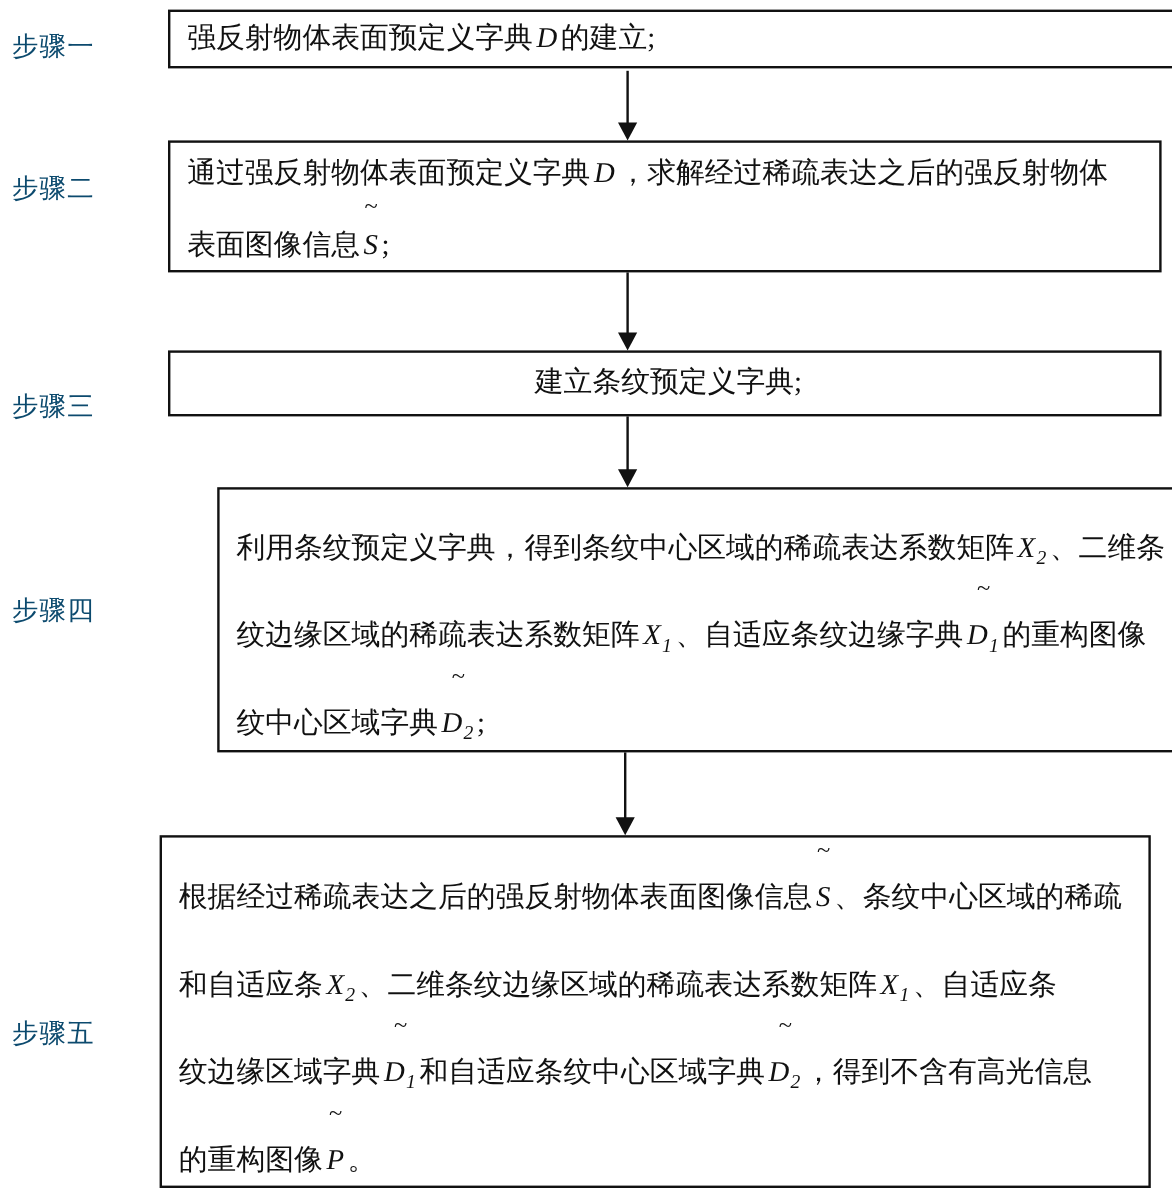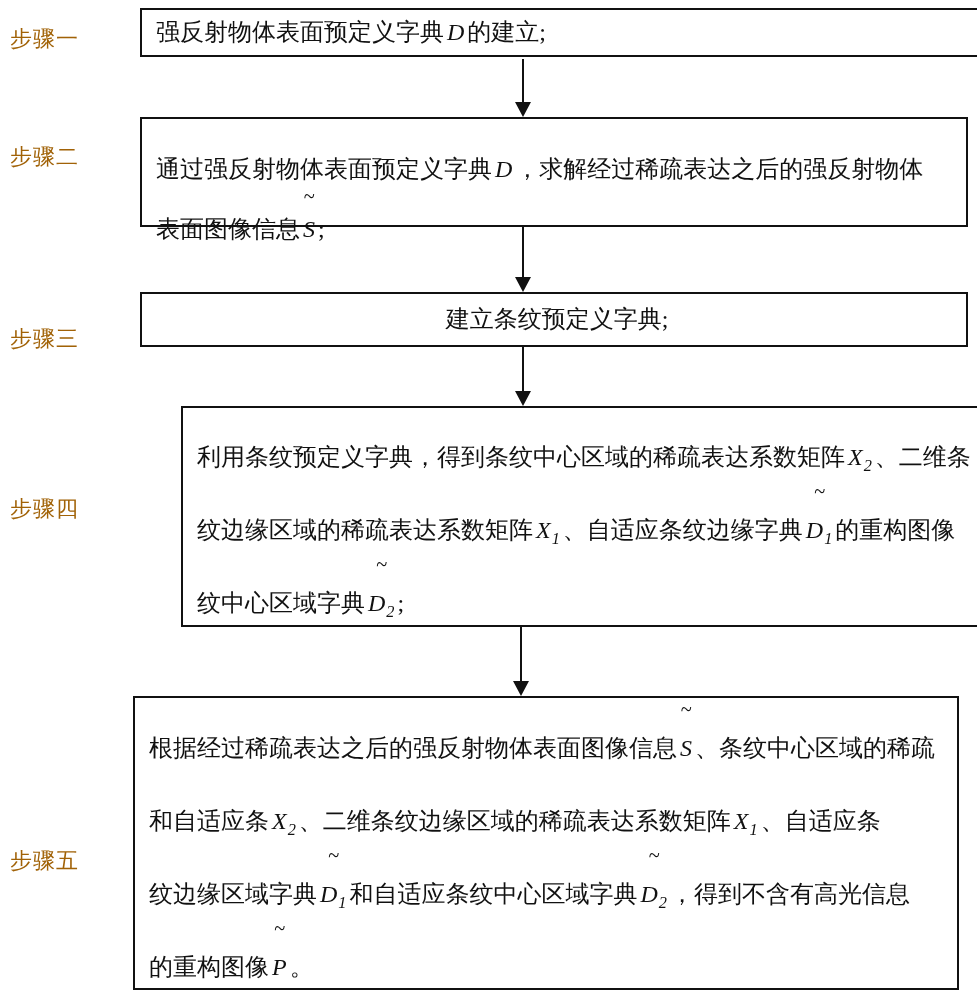--- a/index.html
+++ b/index.html
@@ -3,36 +3,36 @@
 <meta charset="utf-8">
 <style>
   html,body { margin:0; padding:0; background:#ffffff; }
   #stage {
     position:relative; width:977px; height:1000px; background:#ffffff;
     font-family:"Liberation Serif","DejaVu Serif",serif;
     color:#111111;
   }
   .step-label {
     position:absolute; left:10px; width:110px;
-    font-size:22px; line-height:26px; color:#a16207;
+    font-size:22px; line-height:26px; color:#0c4a6e;
     letter-spacing:1px; white-space:nowrap;
   }
   .step-box {
     position:absolute; box-sizing:border-box;
     border:2px solid #111; background:#fff;
   }
   .box-content {
     height:100%; padding-left:14px; padding-right:8px;
     font-size:24px; color:#111;
     display:flex; flex-direction:column; justify-content:center;
   }
   .box-content .line { white-space:nowrap; }
   
   .b1 .line { height:45px; line-height:45px; }
-  .b2 .box-content { justify-content:flex-start; padding-top:20px; }
+  .b2 .box-content { justify-content:center; padding-top:3px; }
   .b2 .line { height:60px; line-height:60px; }
   .b3 .line { height:49px; line-height:49px; }
   .b4 .box-content { justify-content:flex-start; padding-top:13px; }
   .b4 .line { height:73px; line-height:73px; }
   .b5 .box-content { justify-content:flex-start; padding-top:14px; }
   .b5 .line { height:73px; line-height:73px; }
   
   .mvar {
     position:relative; display:inline-block;
     font-style:italic; padding:0 3px;

